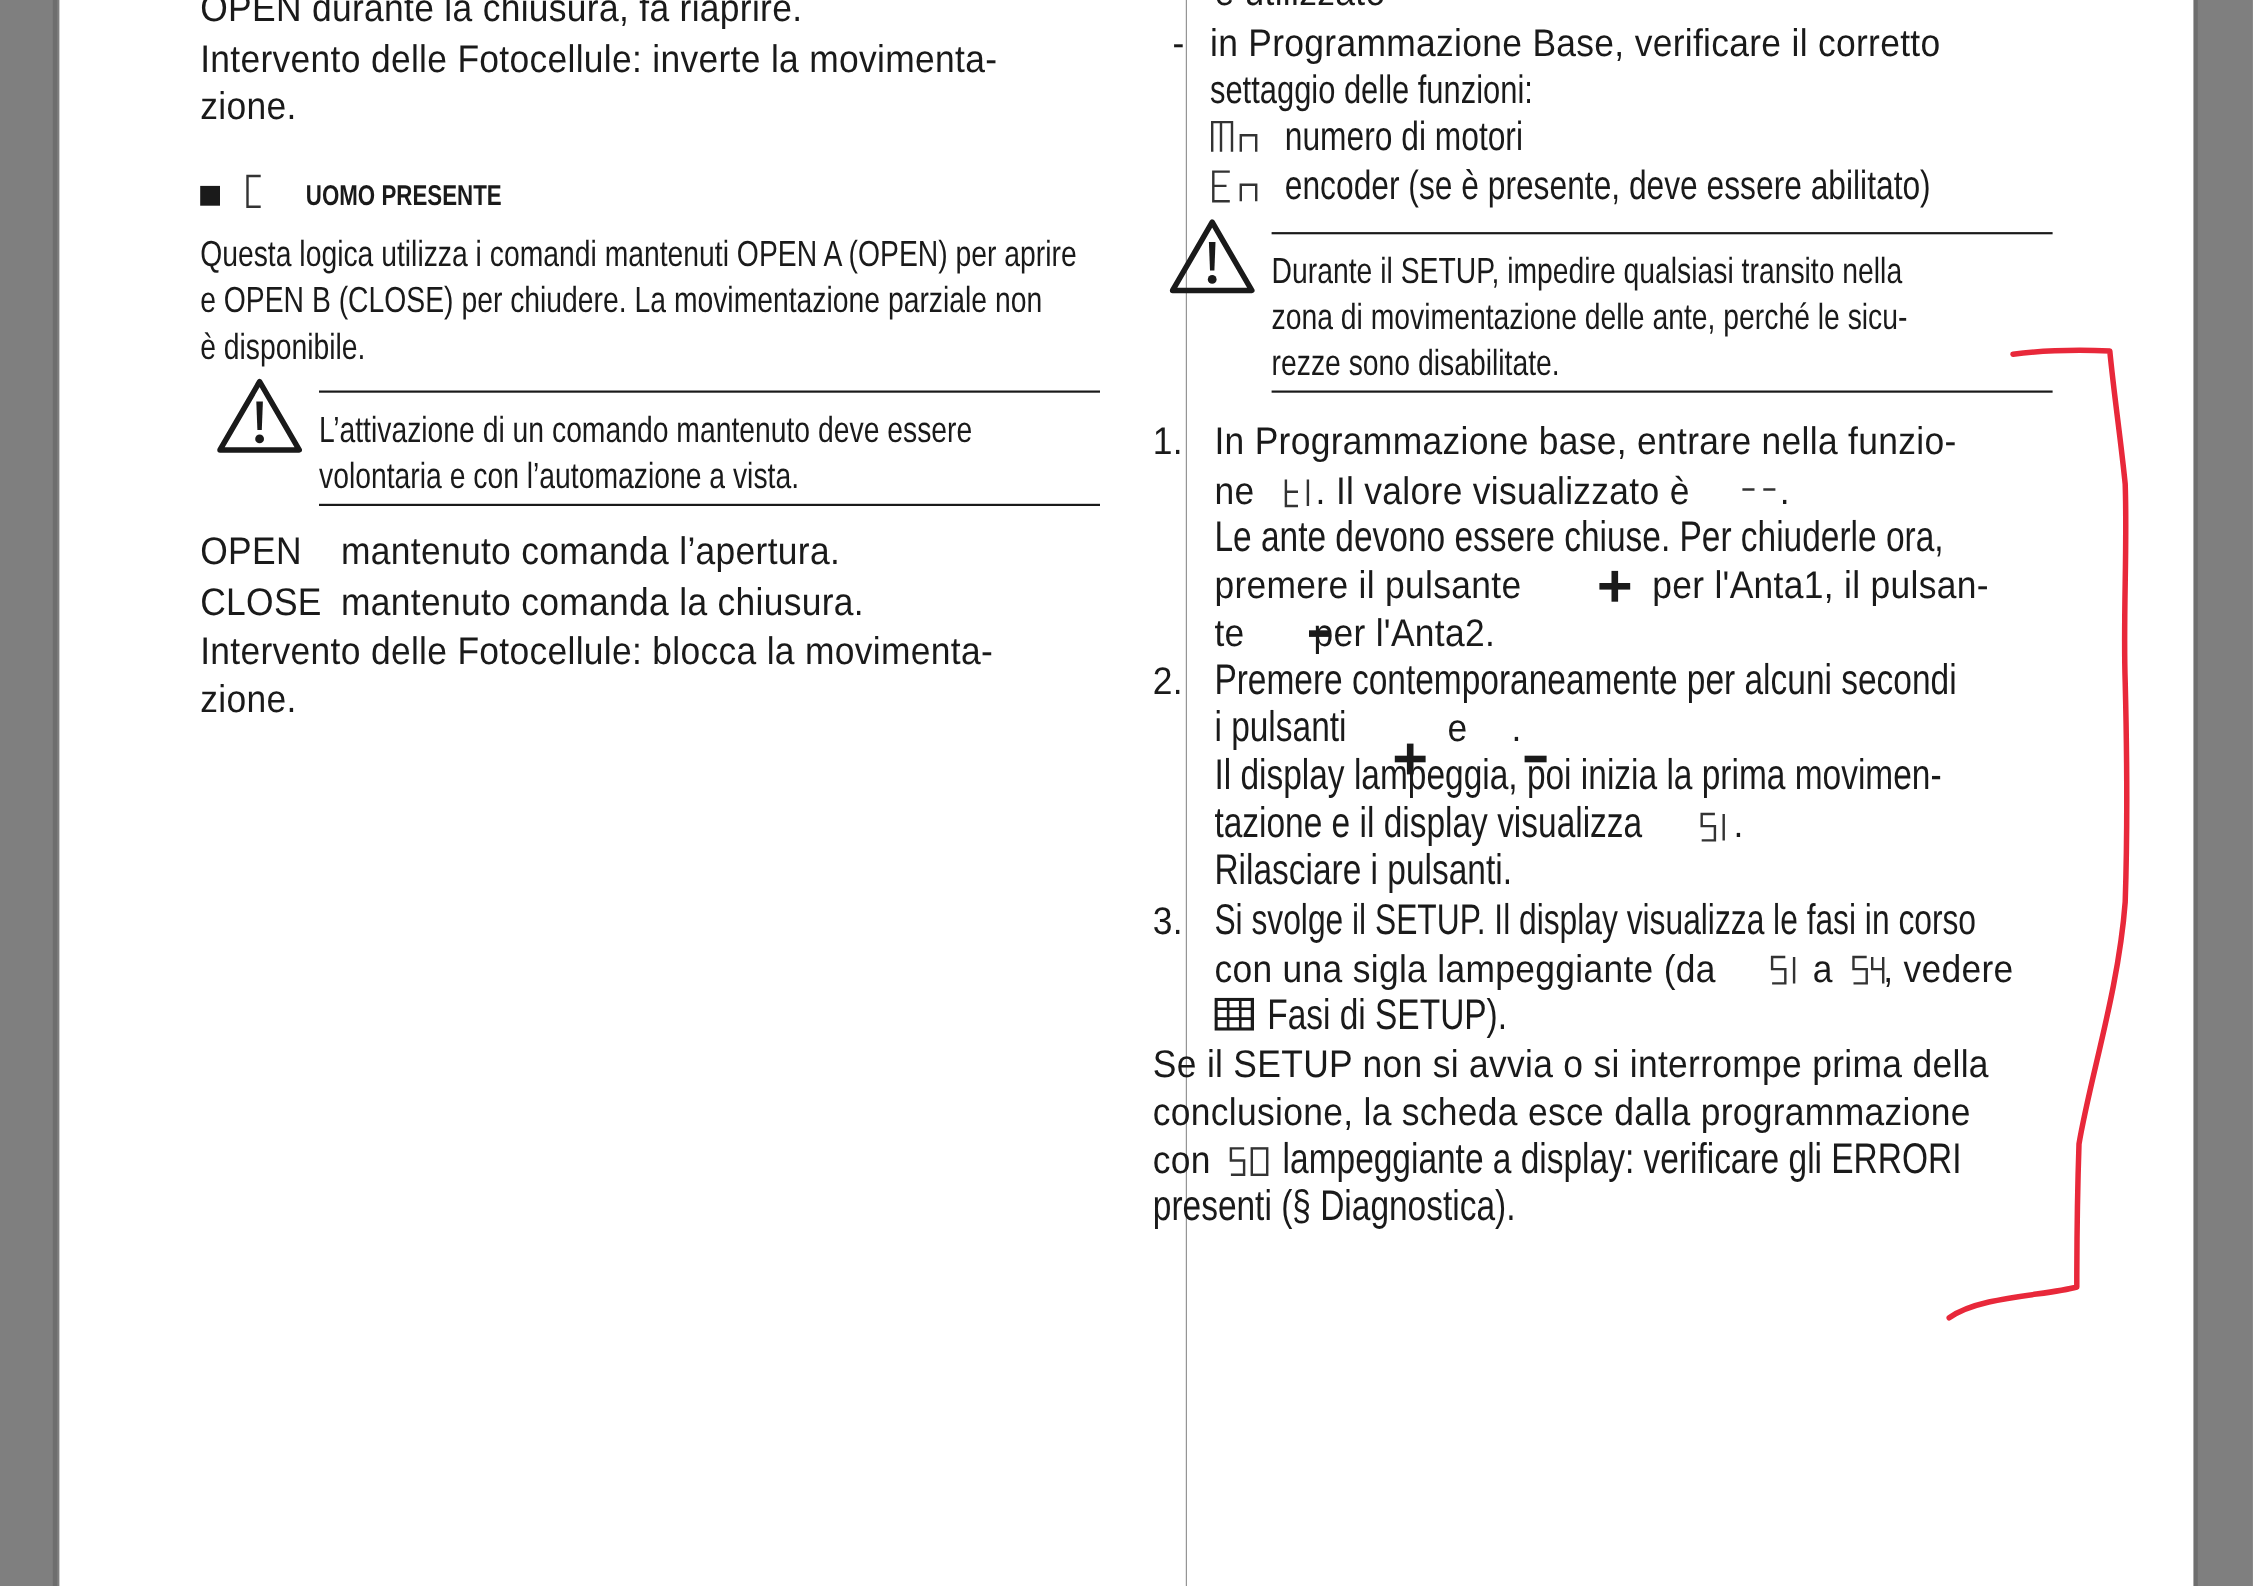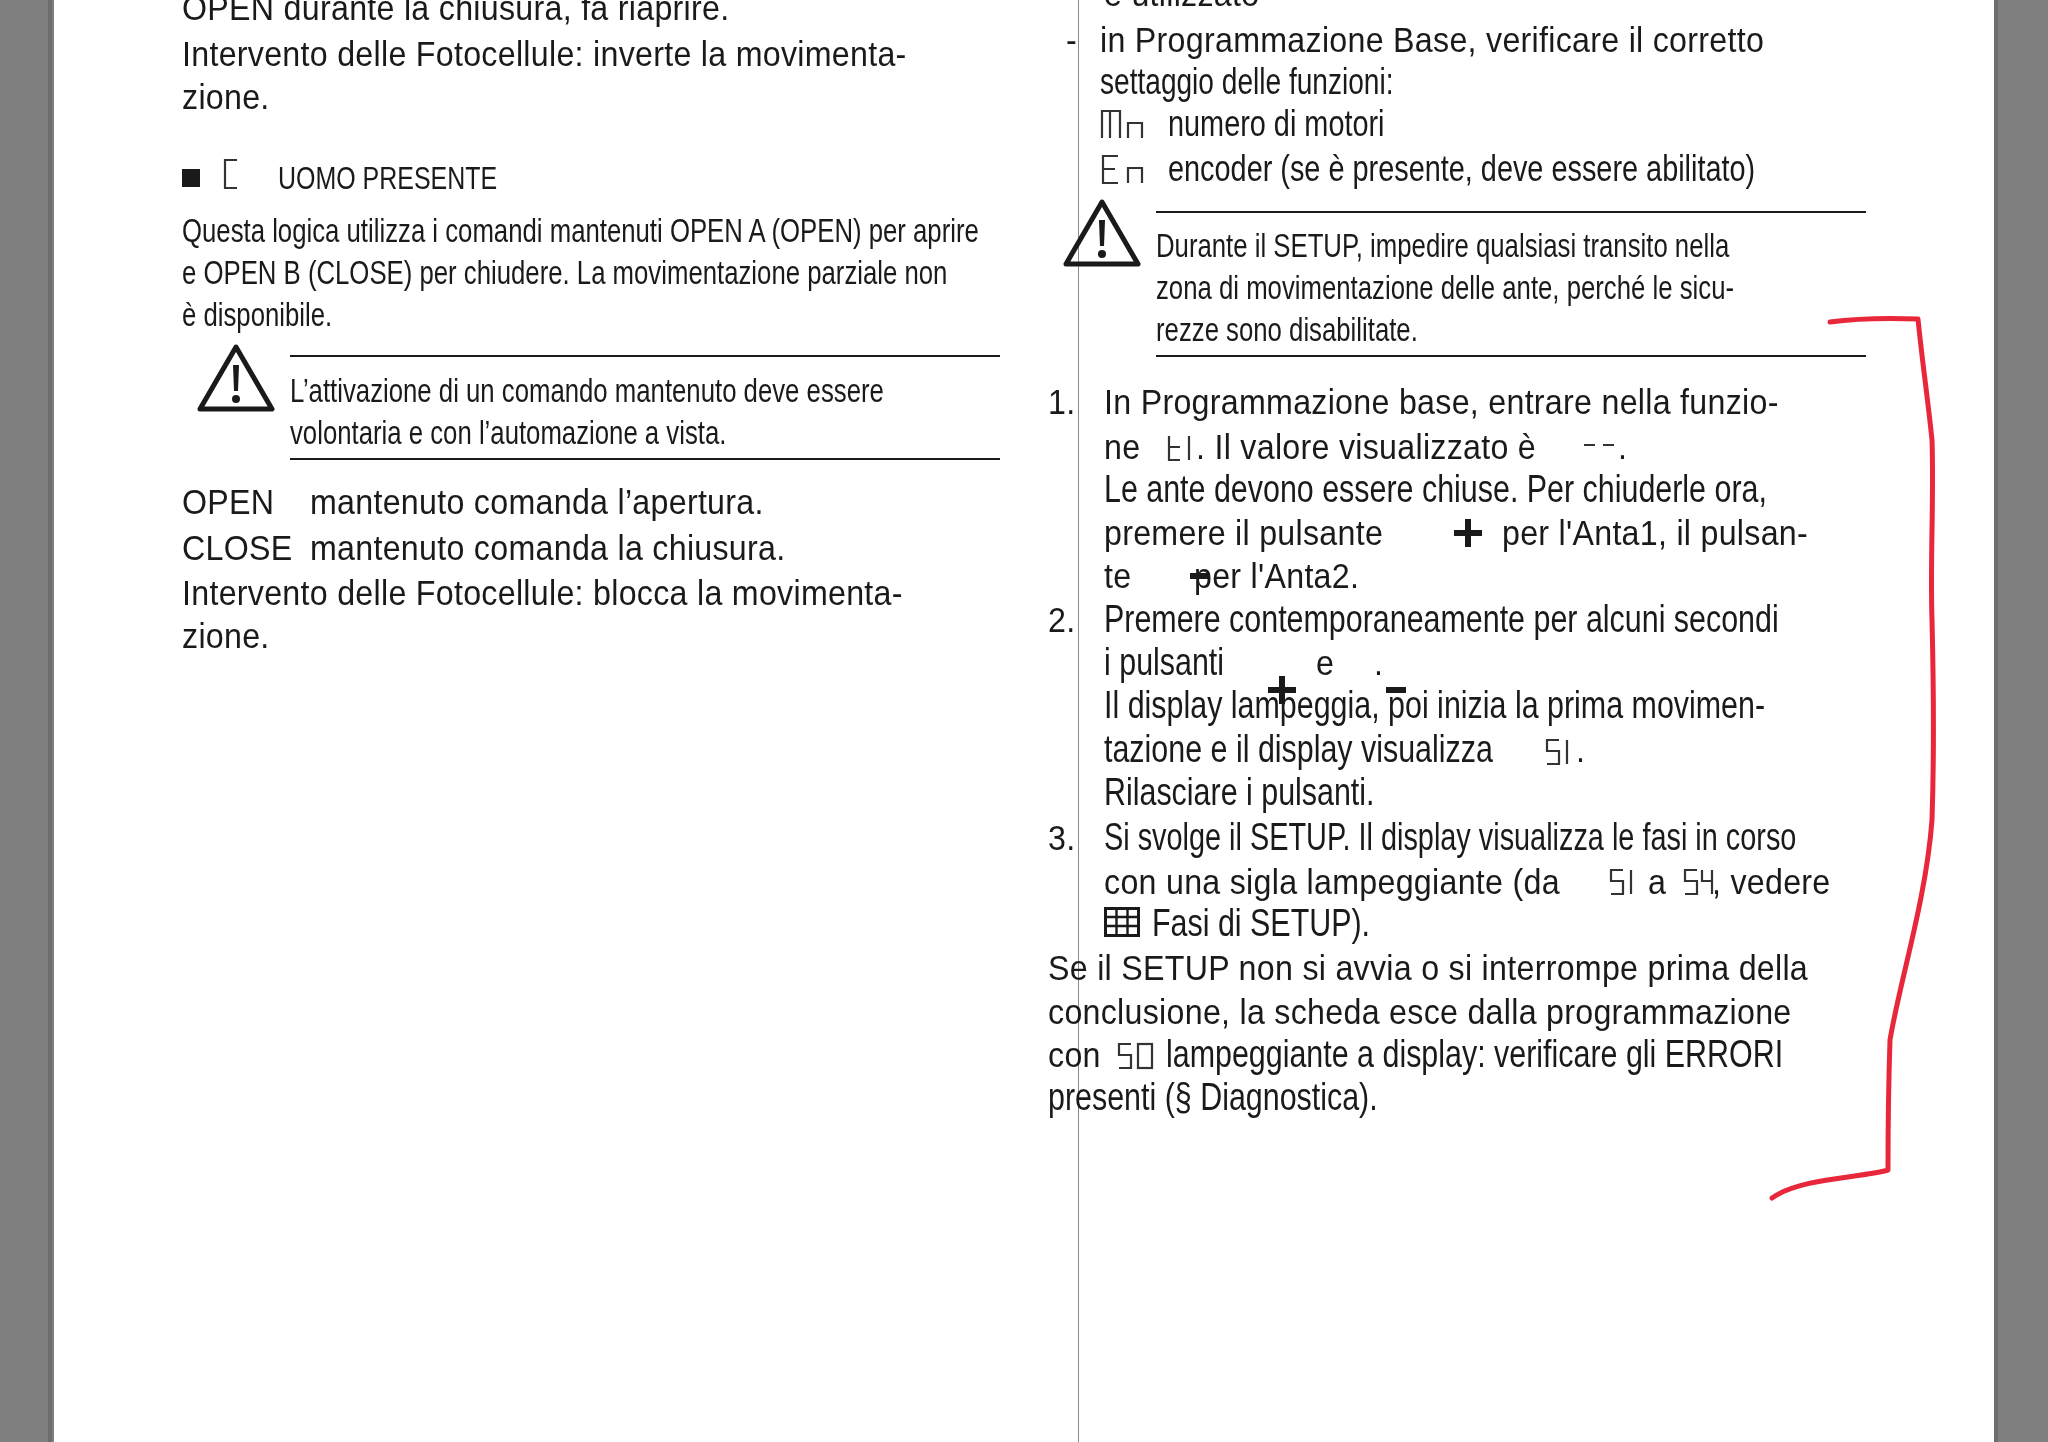--- a/index.html
+++ b/index.html
@@ -16,21 +16,21 @@
   .page-divider { position:absolute; left:1024px; top:0; width:1px; height:1442px; background:#8a8a8a; }
 
   .col { position:absolute; }
   .col-left { left:182px; width:818px; }
   .col-right { left:1048px; width:818px; }
 
   .body-txt { font-size:35px; line-height:43px; letter-spacing:0.3px; transform:scaleX(0.92); transform-origin:left top; white-space:nowrap; }
   .cond-txt { font-size:33px; line-height:42px; transform:scaleX(0.78); transform-origin:left top; white-space:nowrap; }
   .line { display:block; position:absolute; left:0; }
 
-  .heading { position:absolute; left:0; font-size:32px; font-weight:normal; display:flex; align-items:center; white-space:nowrap; }
+  .heading { position:absolute; left:0; font-size:26px; font-weight:bold; display:flex; align-items:center; white-space:nowrap; }
   .heading .sq { width:18px; height:18px; background:#1a1a1a; display:inline-block; margin-right:22px; }
   .heading .seg { display:inline-block; margin-right:38px; }
   .heading .title { display:inline-block; transform:scaleX(0.78); transform-origin:left center; }
 
   .rule { position:absolute; height:2px; background:#1a1a1a; }
   .warn-icon { position:absolute; }
 
   .seg-glyph { display:inline-block; vertical-align:-4px; }
   .plus-btn, .minus-btn { display:inline-block; position:relative; vertical-align:middle; }
   .plus-btn { width:28px; height:28px; }

